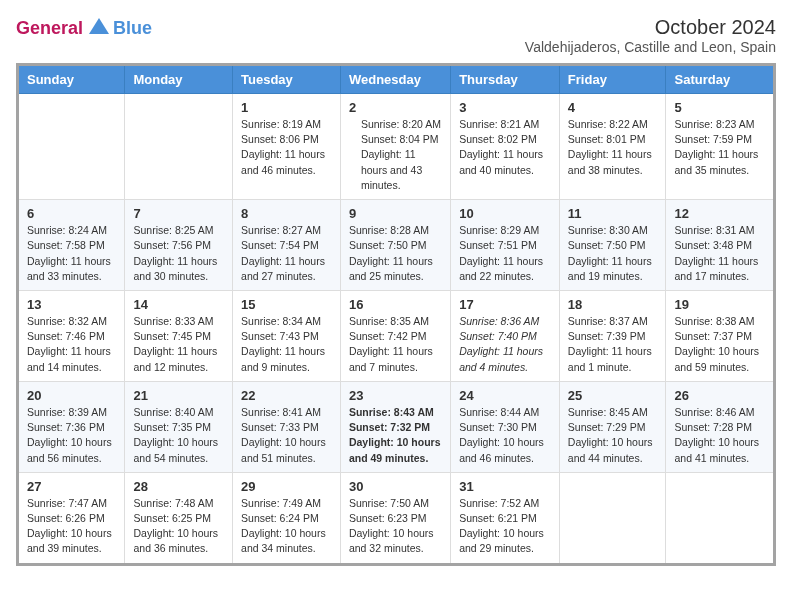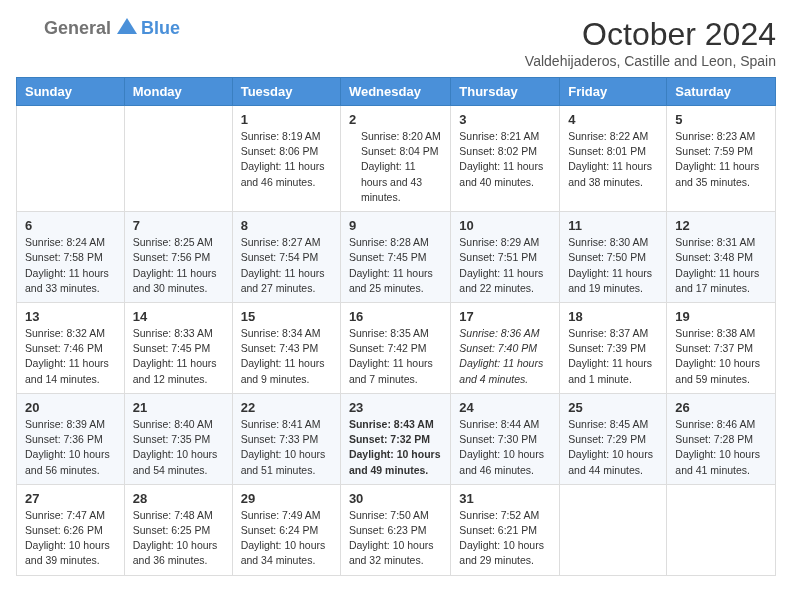--- a/index.html
+++ b/index.html
@@ -17,49 +17,48 @@
       margin-bottom: 8px;
     }
     .logo {
       display: flex;
       align-items: center;
       gap: 2px;
     }
     .logo-text-general {
       font-size: 18px;
       font-weight: bold;
-      color: #737373;
-      margin-left: 28px;
+      color: #be185d;
     }
     .logo-text-blue {
       font-size: 18px;
       font-weight: bold;
       color: #4a90d9;
     }
     .logo-icon {
       width: 24px;
       height: 24px;
       margin-left: 4px;
     }
     .title-area {
       text-align: right;
     }
     .month-title {
-      font-size: 32px;
+      font-size: 20px;
       font-weight: normal;
       color: #333;
     }
     .subtitle {
       font-size: 14px;
       color: #555;
     }
     .calendar-table {
       width: 100%;
       border-collapse: collapse;
-      border: 1px solid #a3a3a3;
+      border: 3px solid #a3a3a3;
     }
     .calendar-table th {
       background-color: #4a90d9;
       color: #fff;
       text-align: left;
       padding: 6px 8px;
       font-size: 13px;
       font-weight: bold;
       border: 1px solid #3a7fc1;
     }
@@ -172,21 +171,21 @@
         </td>
         <td>
           <span class="day-number">8</span>
           <div class="day-info" style="white-space: pre-line;">Sunrise: 8:27 AM
 Sunset: 7:54 PM
 Daylight: 11 hours and 27 minutes.</div>
         </td>
         <td>
           <span class="day-number">9</span>
           <div class="day-info" style="white-space: pre-line;">Sunrise: 8:28 AM
-Sunset: 7:45 PM
+Sunset: 7:50 PM
 Daylight: 11 hours and 25 minutes.</div>
         </td>
         <td>
           <span class="day-number">10</span>
           <div class="day-info" style="white-space: pre-line;">Sunrise: 8:29 AM
 Sunset: 7:51 PM
 Daylight: 11 hours and 22 minutes.</div>
         </td>
         <td>
           <span class="day-number">11</span>

